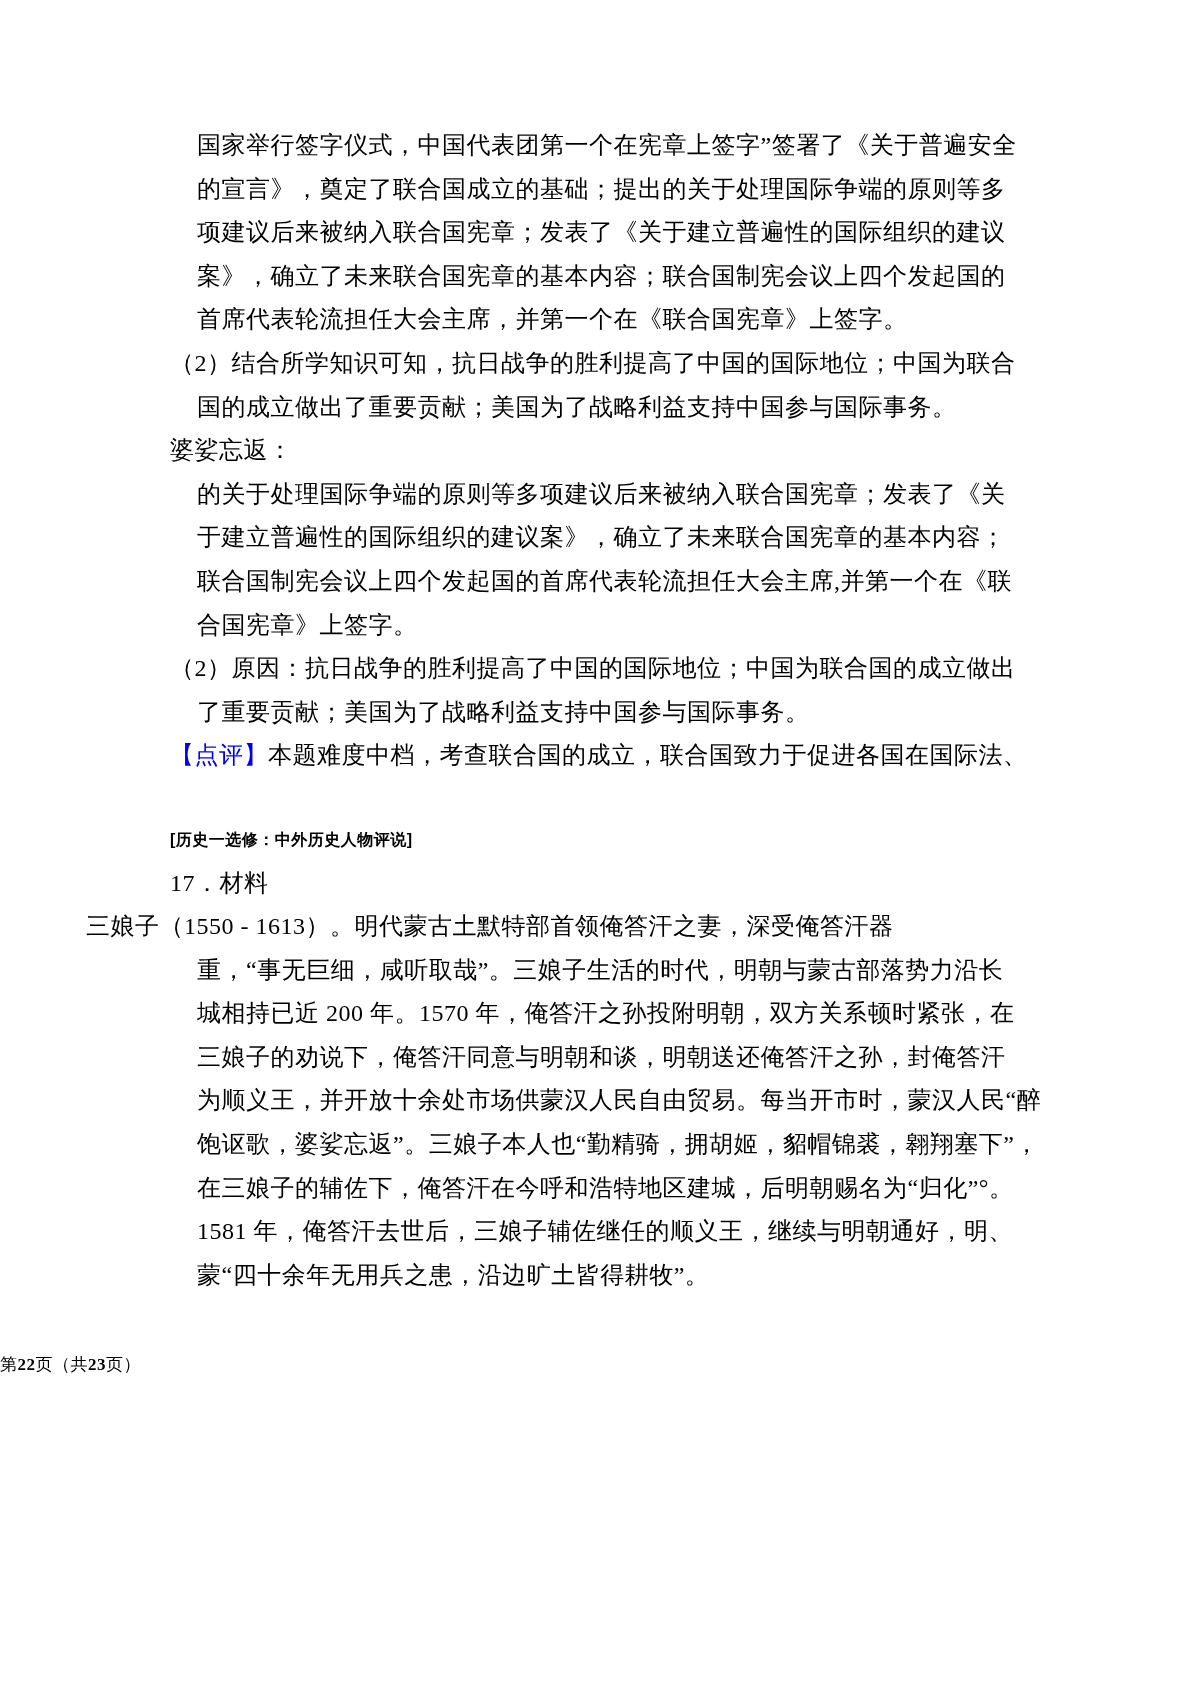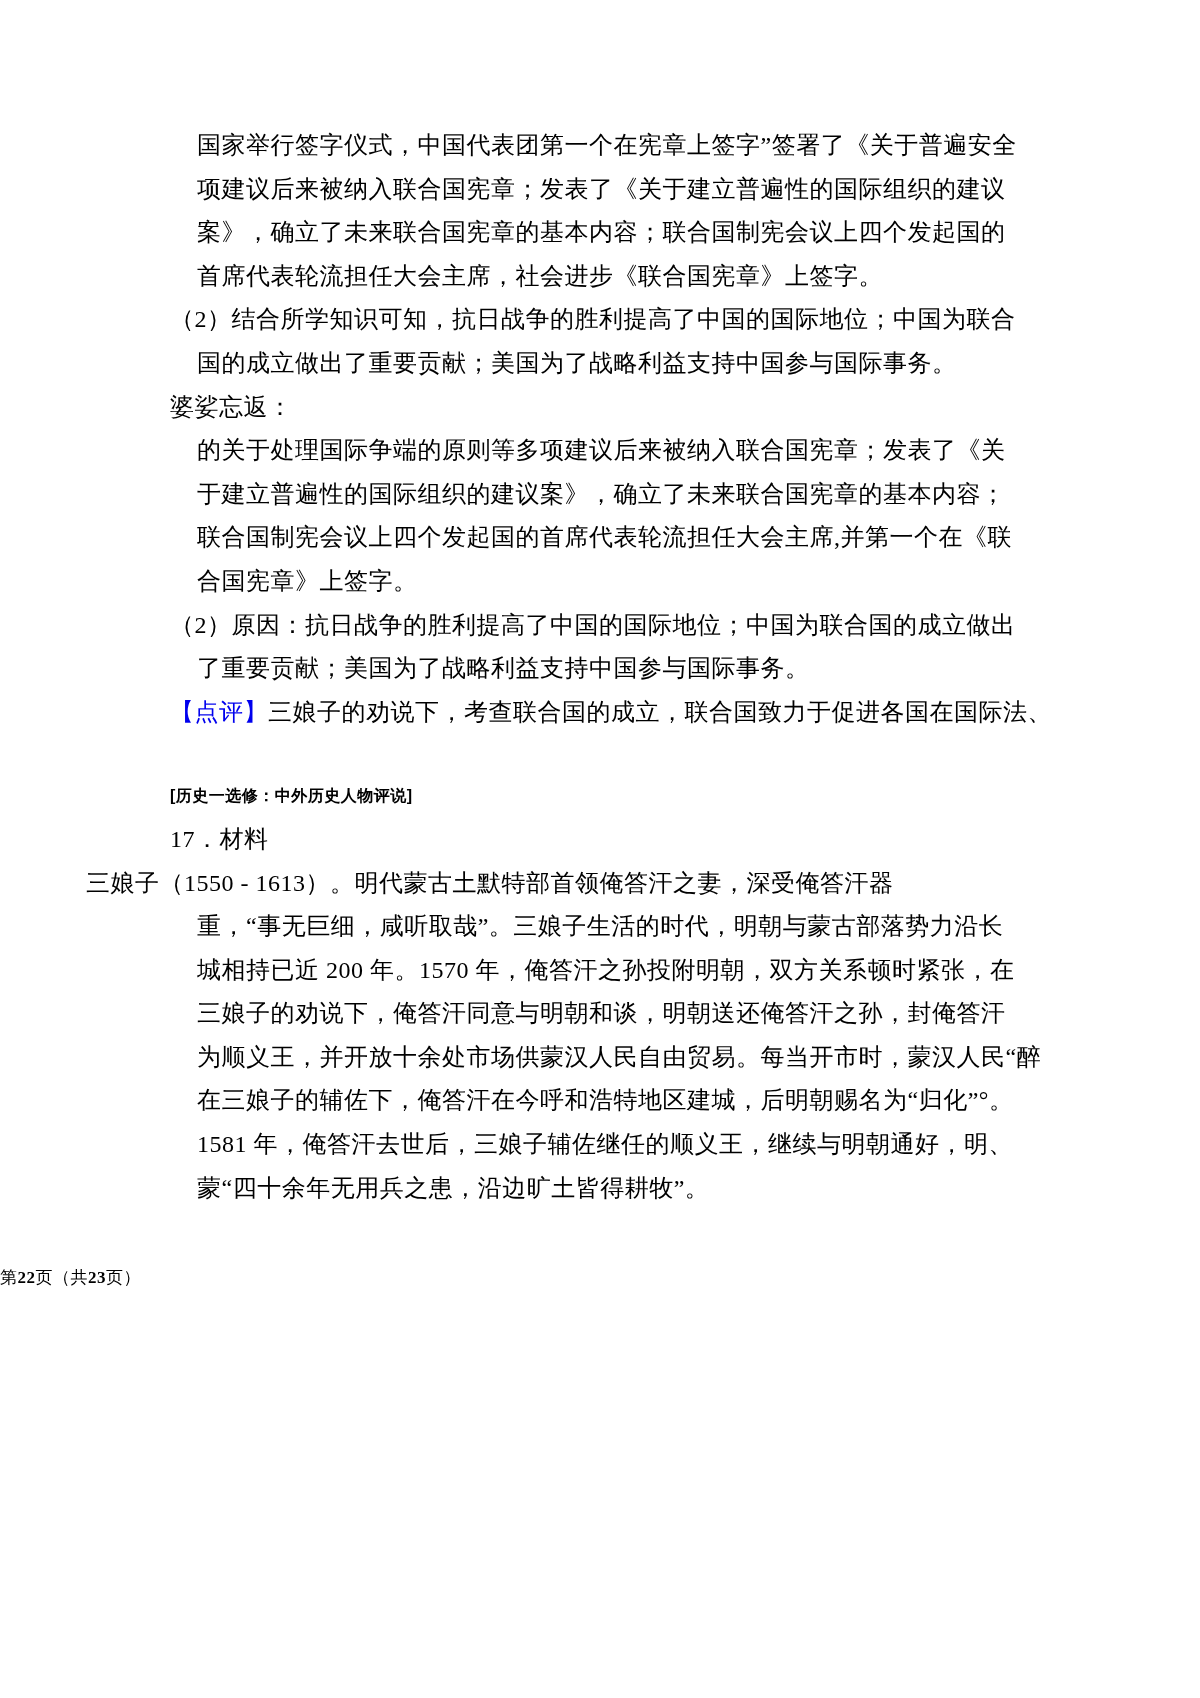--- a/index.html
+++ b/index.html
@@ -39,40 +39,42 @@
     letter-spacing: 0.5px;
   }
   .footer b { font-weight: 700; }
 </style>
 </head>
 <body>
 
 <div class="page">
   <div class="content" id="doc-content">
       <div class="line ind-cont">国家举行签字仪式，中国代表团第一个在宪章上签字”签署了《关于普遍安全</div>
+      <div class="line ind-cont">的宣言》，奠定了联合国成立的基础；提出的关于处理国际争端的原则等多</div>
       <div class="line ind-cont">项建议后来被纳入联合国宪章；发表了《关于建立普遍性的国际组织的建议</div>
       <div class="line ind-cont">案》，确立了未来联合国宪章的基本内容；联合国制宪会议上四个发起国的</div>
-      <div class="line ind-cont">首席代表轮流担任大会主席，社会进步《联合国宪章》上签字。</div>
+      <div class="line ind-cont">首席代表轮流担任大会主席，并第一个在《联合国宪章》上签字。</div>
       <div class="line ind-item">（2）结合所学知识可知，抗日战争的胜利提高了中国的国际地位；中国为联合</div>
       <div class="line ind-cont">国的成立做出了重要贡献；美国为了战略利益支持中国参与国际事务。</div>
       <div class="line ind-item">婆娑忘返：</div>
       <div class="line ind-cont">的关于处理国际争端的原则等多项建议后来被纳入联合国宪章；发表了《关</div>
       <div class="line ind-cont">于建立普遍性的国际组织的建议案》，确立了未来联合国宪章的基本内容；</div>
       <div class="line ind-cont">联合国制宪会议上四个发起国的首席代表轮流担任大会主席,并第一个在《联</div>
       <div class="line ind-cont">合国宪章》上签字。</div>
       <div class="line ind-item">（2）原因：抗日战争的胜利提高了中国的国际地位；中国为联合国的成立做出</div>
       <div class="line ind-cont">了重要贡献；美国为了战略利益支持中国参与国际事务。</div>
-      <div class="line ind-item"><span class="blue">【点评】</span><span>三娘子的劝说下，考查联合国的成立，联合国致力于促进各国在国际法、</span></div>
+      <div class="line ind-item"><span class="blue">【点评】</span><span>本题难度中档，考查联合国的成立，联合国致力于促进各国在国际法、</span></div>
       <div class="heading">[历史一选修：中外历史人物评说]</div>
       <div class="line ind-item">17．材料</div>
       <div class="line ind-first">三娘子（1550 - 1613）。明代蒙古土默特部首领俺答汗之妻，深受俺答汗器</div>
       <div class="line ind-cont">重，“事无巨细，咸听取哉”。三娘子生活的时代，明朝与蒙古部落势力沿长</div>
       <div class="line ind-cont">城相持已近 200 年。1570 年，俺答汗之孙投附明朝，双方关系顿时紧张，在</div>
       <div class="line ind-cont">三娘子的劝说下，俺答汗同意与明朝和谈，明朝送还俺答汗之孙，封俺答汗</div>
       <div class="line ind-cont">为顺义王，并开放十余处市场供蒙汉人民自由贸易。每当开市时，蒙汉人民“醉</div>
+      <div class="line ind-cont">饱讴歌，婆娑忘返”。三娘子本人也“勤精骑，拥胡姬，貂帽锦裘，翱翔塞下”，</div>
       <div class="line ind-cont">在三娘子的辅佐下，俺答汗在今呼和浩特地区建城，后明朝赐名为“归化”°。</div>
       <div class="line ind-cont">1581 年，俺答汗去世后，三娘子辅佐继任的顺义王，继续与明朝通好，明、</div>
       <div class="line ind-cont">蒙“四十余年无用兵之患，沿边旷土皆得耕牧”。</div>
     </div>
   <div class="footer">
     <span>第</span><b>22</b><span>页（共</span><b>23</b><span>页）</span>
   </div>
 </div>
 
 </body></html>

